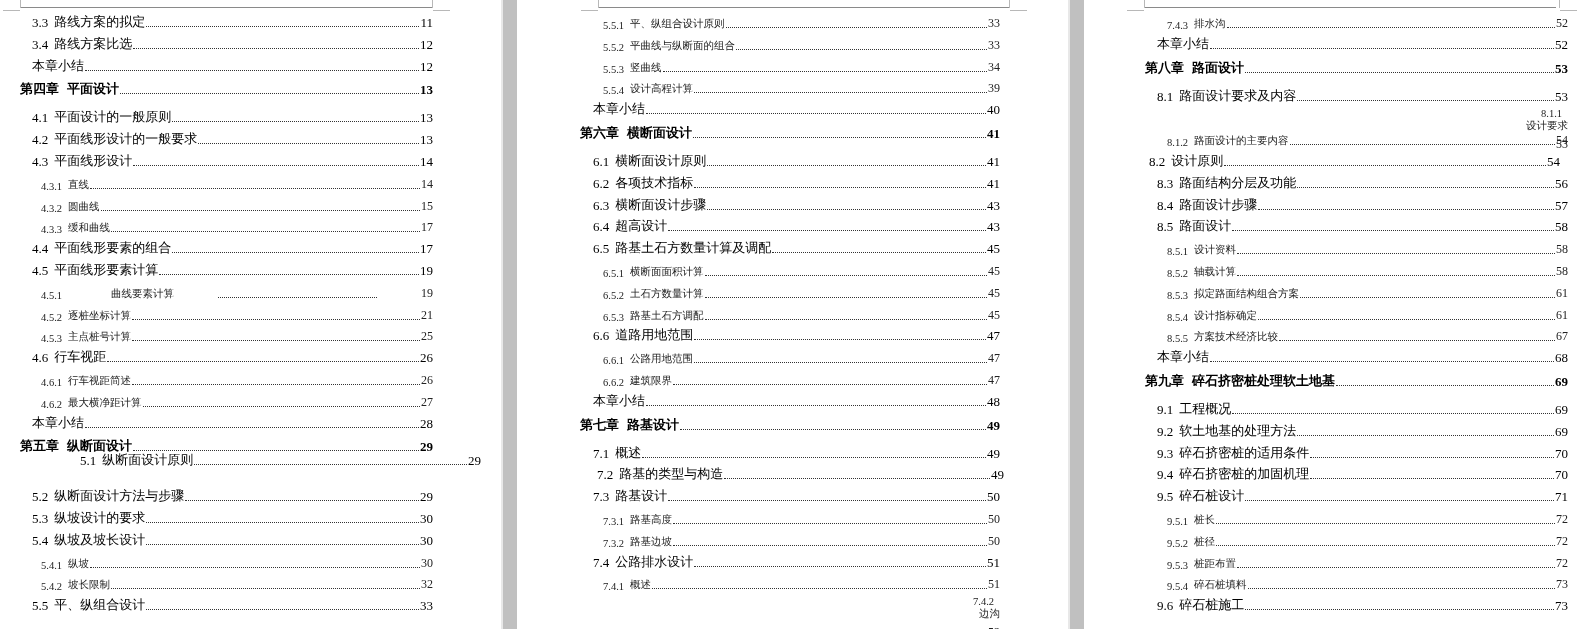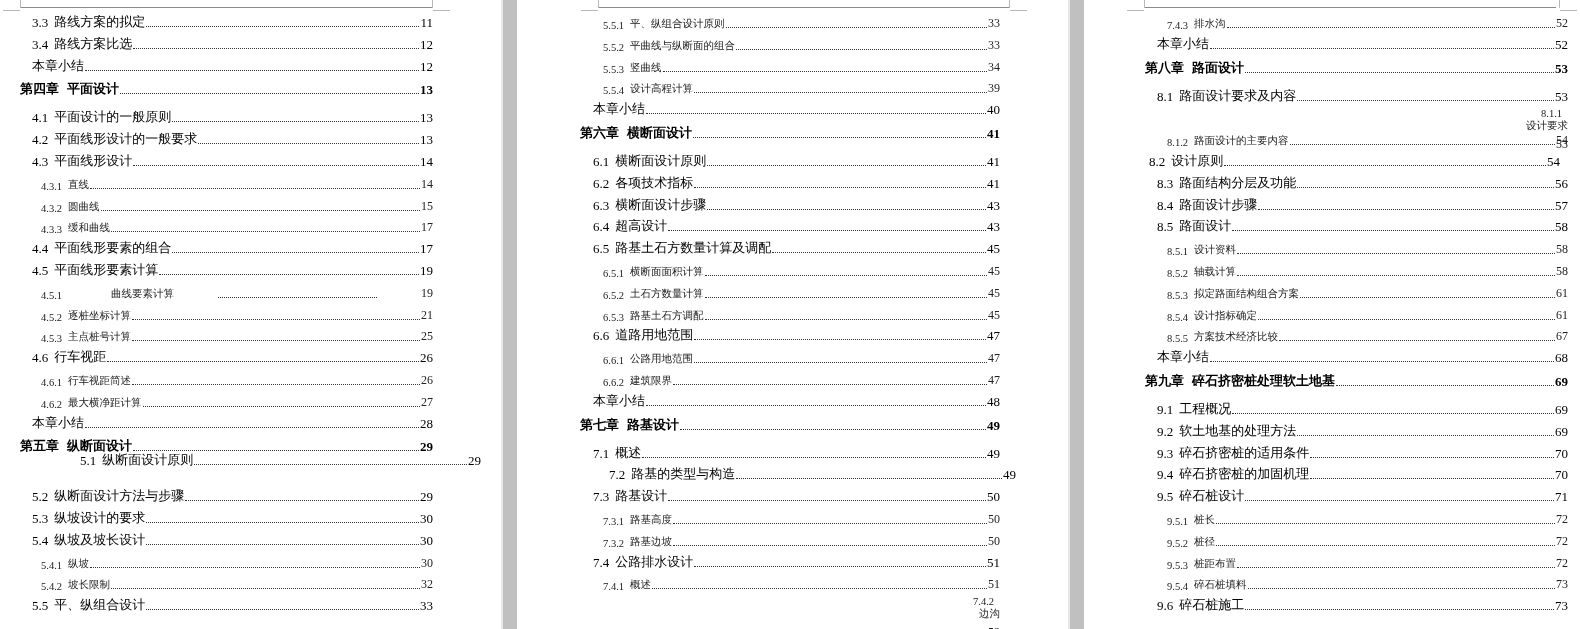--- a/index.html
+++ b/index.html
@@ -338,21 +338,21 @@
         <span class="title">路基设计</span>
         <span class="leader"></span>
         <span class="page-num">49</span>
       </div>
       <div class="row lvl2" style="left: 76px; width: 407px; top: 443.6px;">
         <span class="num">7.1</span>
         <span class="title">概述</span>
         <span class="leader"></span>
         <span class="page-num">49</span>
       </div>
-      <div class="row lvl2" style="left: 92px; width: 407px; top: 465.4px;">
+      <div class="row lvl2" style="left: 80px; width: 407px; top: 465.4px;">
         <span class="num">7.2</span>
         <span class="title">路基的类型与构造</span>
         <span class="leader"></span>
         <span class="page-num">49</span>
       </div>
       <div class="row lvl2" style="left: 76px; width: 407px; top: 487.2px;">
         <span class="num">7.3</span>
         <span class="title">路基设计</span>
         <span class="leader"></span>
         <span class="page-num">50</span>

